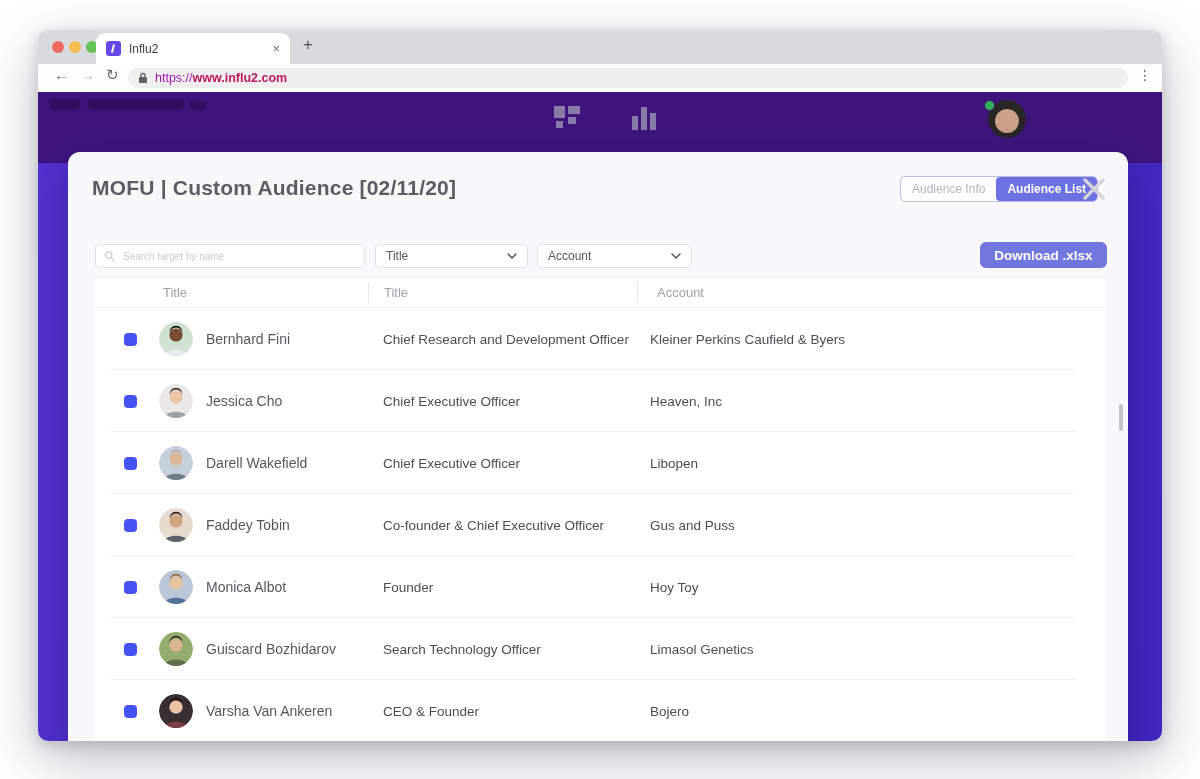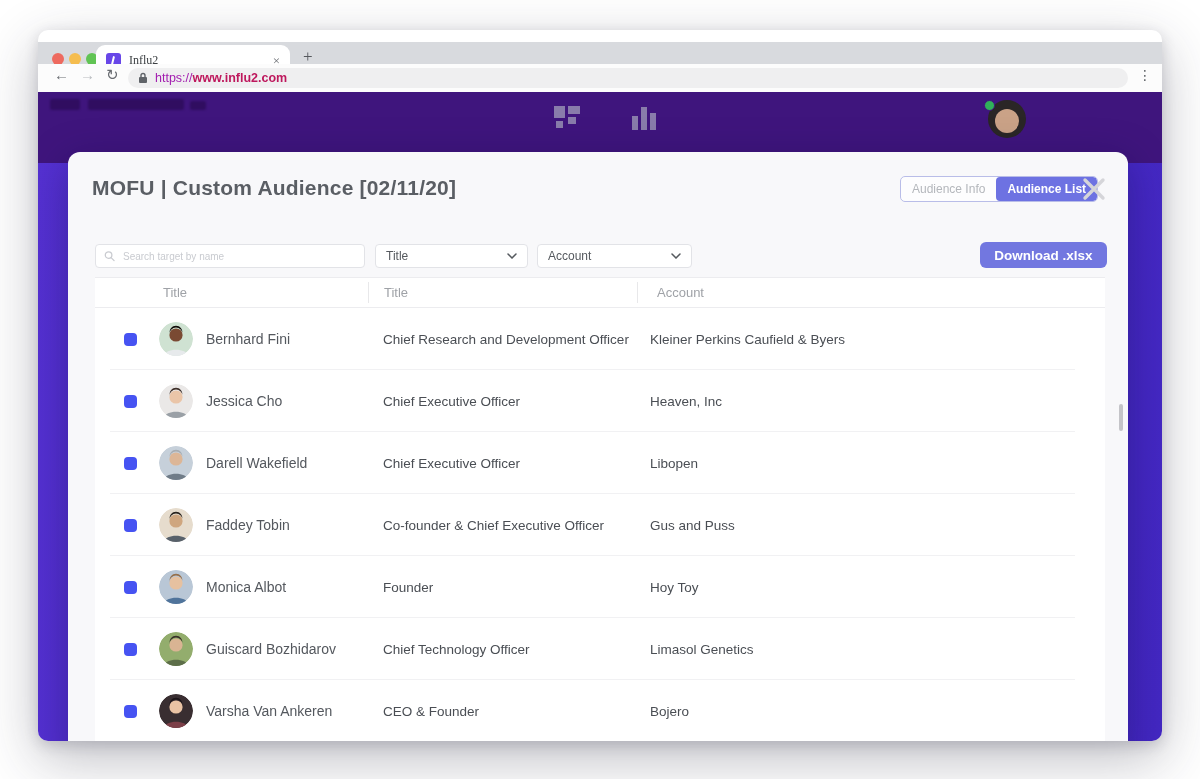--- a/index.html
+++ b/index.html
@@ -7,21 +7,21 @@
     width:1200px;height:779px;position:relative;background:#ffffff;
     font-family:"Liberation Sans","DejaVu Sans",sans-serif;
     -webkit-font-smoothing:antialiased;overflow:hidden;
   }
   
   .window{
     position:absolute;left:38px;top:30px;width:1124px;height:711px;
     border-radius:10px;overflow:hidden;background:#fff;
     box-shadow:0 18px 55px rgba(40,40,60,.30),0 4px 14px rgba(40,40,60,.18);
   }
-  .tabbar{position:absolute;left:0;top:12px;width:100%;height:42px;background:#d8dade;font-family:Liberation Serif, serif;}
+  .tabbar{position:absolute;left:0;top:0;width:100%;height:42px;background:#d8dade;}
   .traffic{position:absolute;top:11px;width:12px;height:12px;border-radius:50%;}
   .t-red{left:14px;background:#ee6a5f;}
   .t-yellow{left:31px;background:#f5bd4f;}
   .t-green{left:48px;background:#61c454;}
   .tab{
     position:absolute;left:58px;top:3px;width:194px;height:31px;background:#ffffff;
     border-radius:9px 9px 0 0;display:flex;align-items:center;padding:0 10px;box-sizing:border-box;
   }
   .favicon{width:15px;height:15px;border-radius:3px;background:#6847e8;position:relative;flex:0 0 auto;}
   .favicon::after{content:"";position:absolute;left:6px;top:3px;width:2px;height:9px;background:#fff;transform:rotate(14deg);border-radius:1px;}
@@ -275,21 +275,21 @@
     <span class="row-check"></span>
     <span class="row-avatar">
       <svg width="34" height="34" viewBox="0 0 34 34">
         <circle class="av-bg" cx="17" cy="17" r="17" fill="#93ad6d"></circle>
         <path class="av-shirt" d="M5 34 C6 25.5 28 25.5 29 34 Z" fill="#5d6e49"></path>
         <circle class="av-skin" cx="17" cy="13" r="6.6" fill="#d9b493"></circle>
         <path class="av-hair" d="M10.4 12.2 a6.6 6.6 0 0 1 13.2 0 c0-5.4-2.6-8.4-6.6-8.4 s-6.6 3-6.6 8.4 Z" fill="#3a322a"></path>
       </svg>
     </span>
     <span class="cell cell-name">Guiscard Bozhidarov</span>
-    <span class="cell cell-title">Chief Technology Officer</span>
+    <span class="cell cell-title">Search Technology Officer</span>
     <span class="cell cell-account">Limasol Genetics</span>
   </div>
             <div class="row">
     <span class="row-check"></span>
     <span class="row-avatar">
       <svg width="34" height="34" viewBox="0 0 34 34">
         <circle class="av-bg" cx="17" cy="17" r="17" fill="#392e31"></circle>
         <path class="av-shirt" d="M5 34 C6 25.5 28 25.5 29 34 Z" fill="#7c3f48"></path>
         <circle class="av-skin" cx="17" cy="13" r="6.6" fill="#eac3a4"></circle>
         <path class="av-hair" d="M10.4 12.2 a6.6 6.6 0 0 1 13.2 0 c0-5.4-2.6-8.4-6.6-8.4 s-6.6 3-6.6 8.4 Z" fill="#1c1418"></path>

